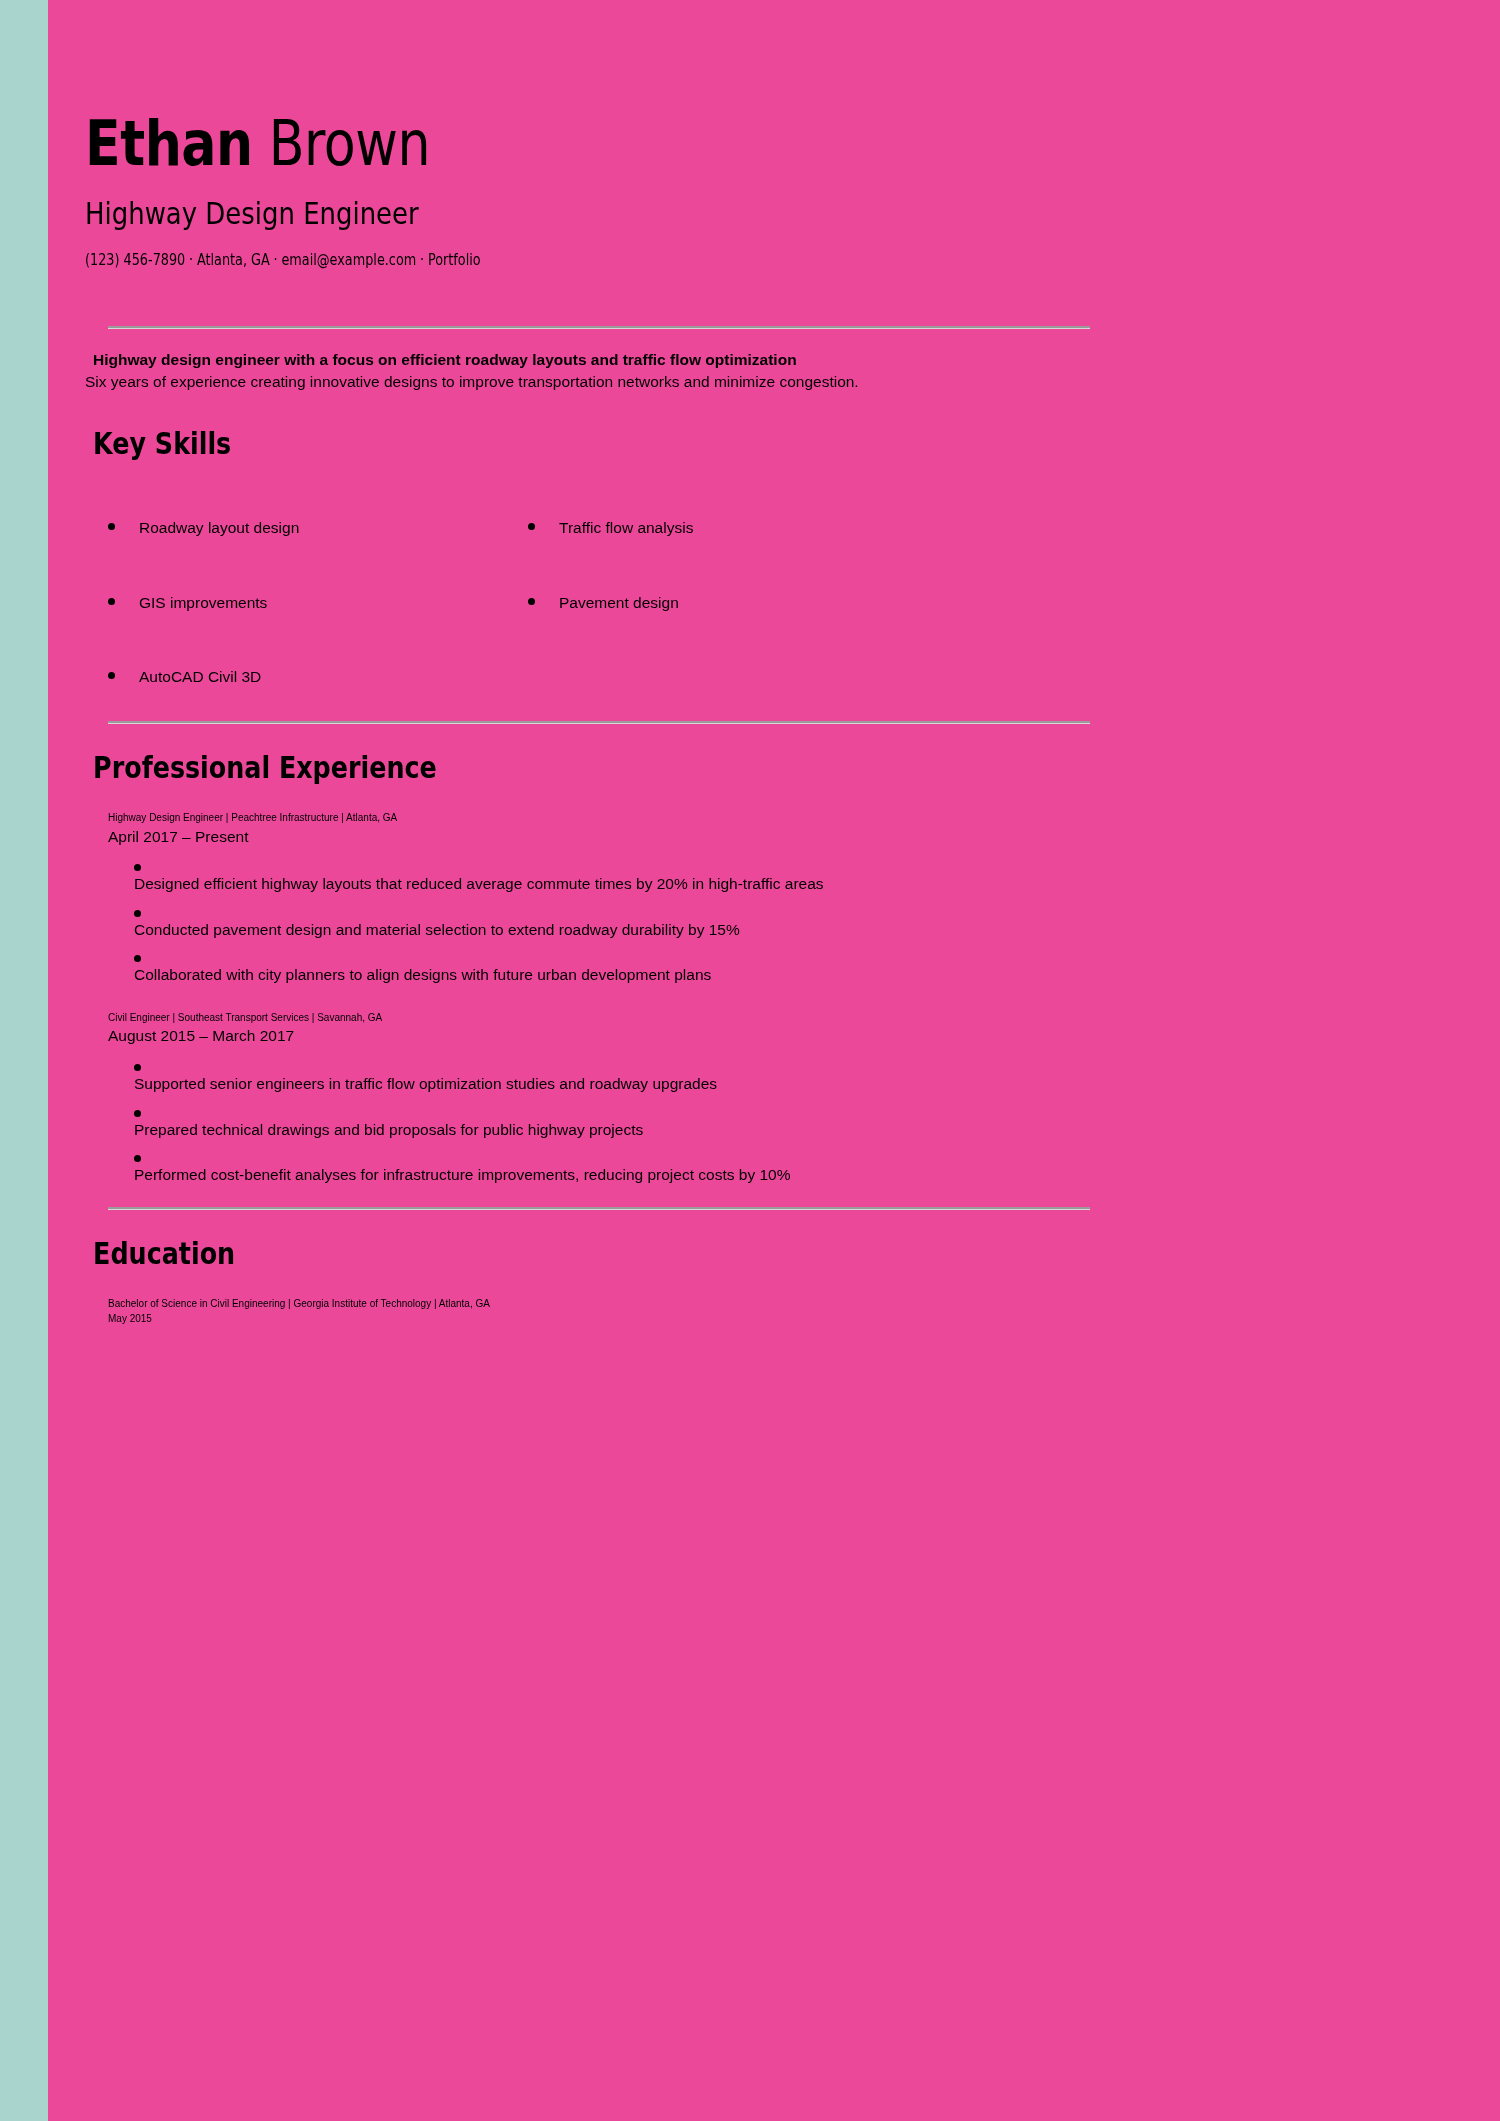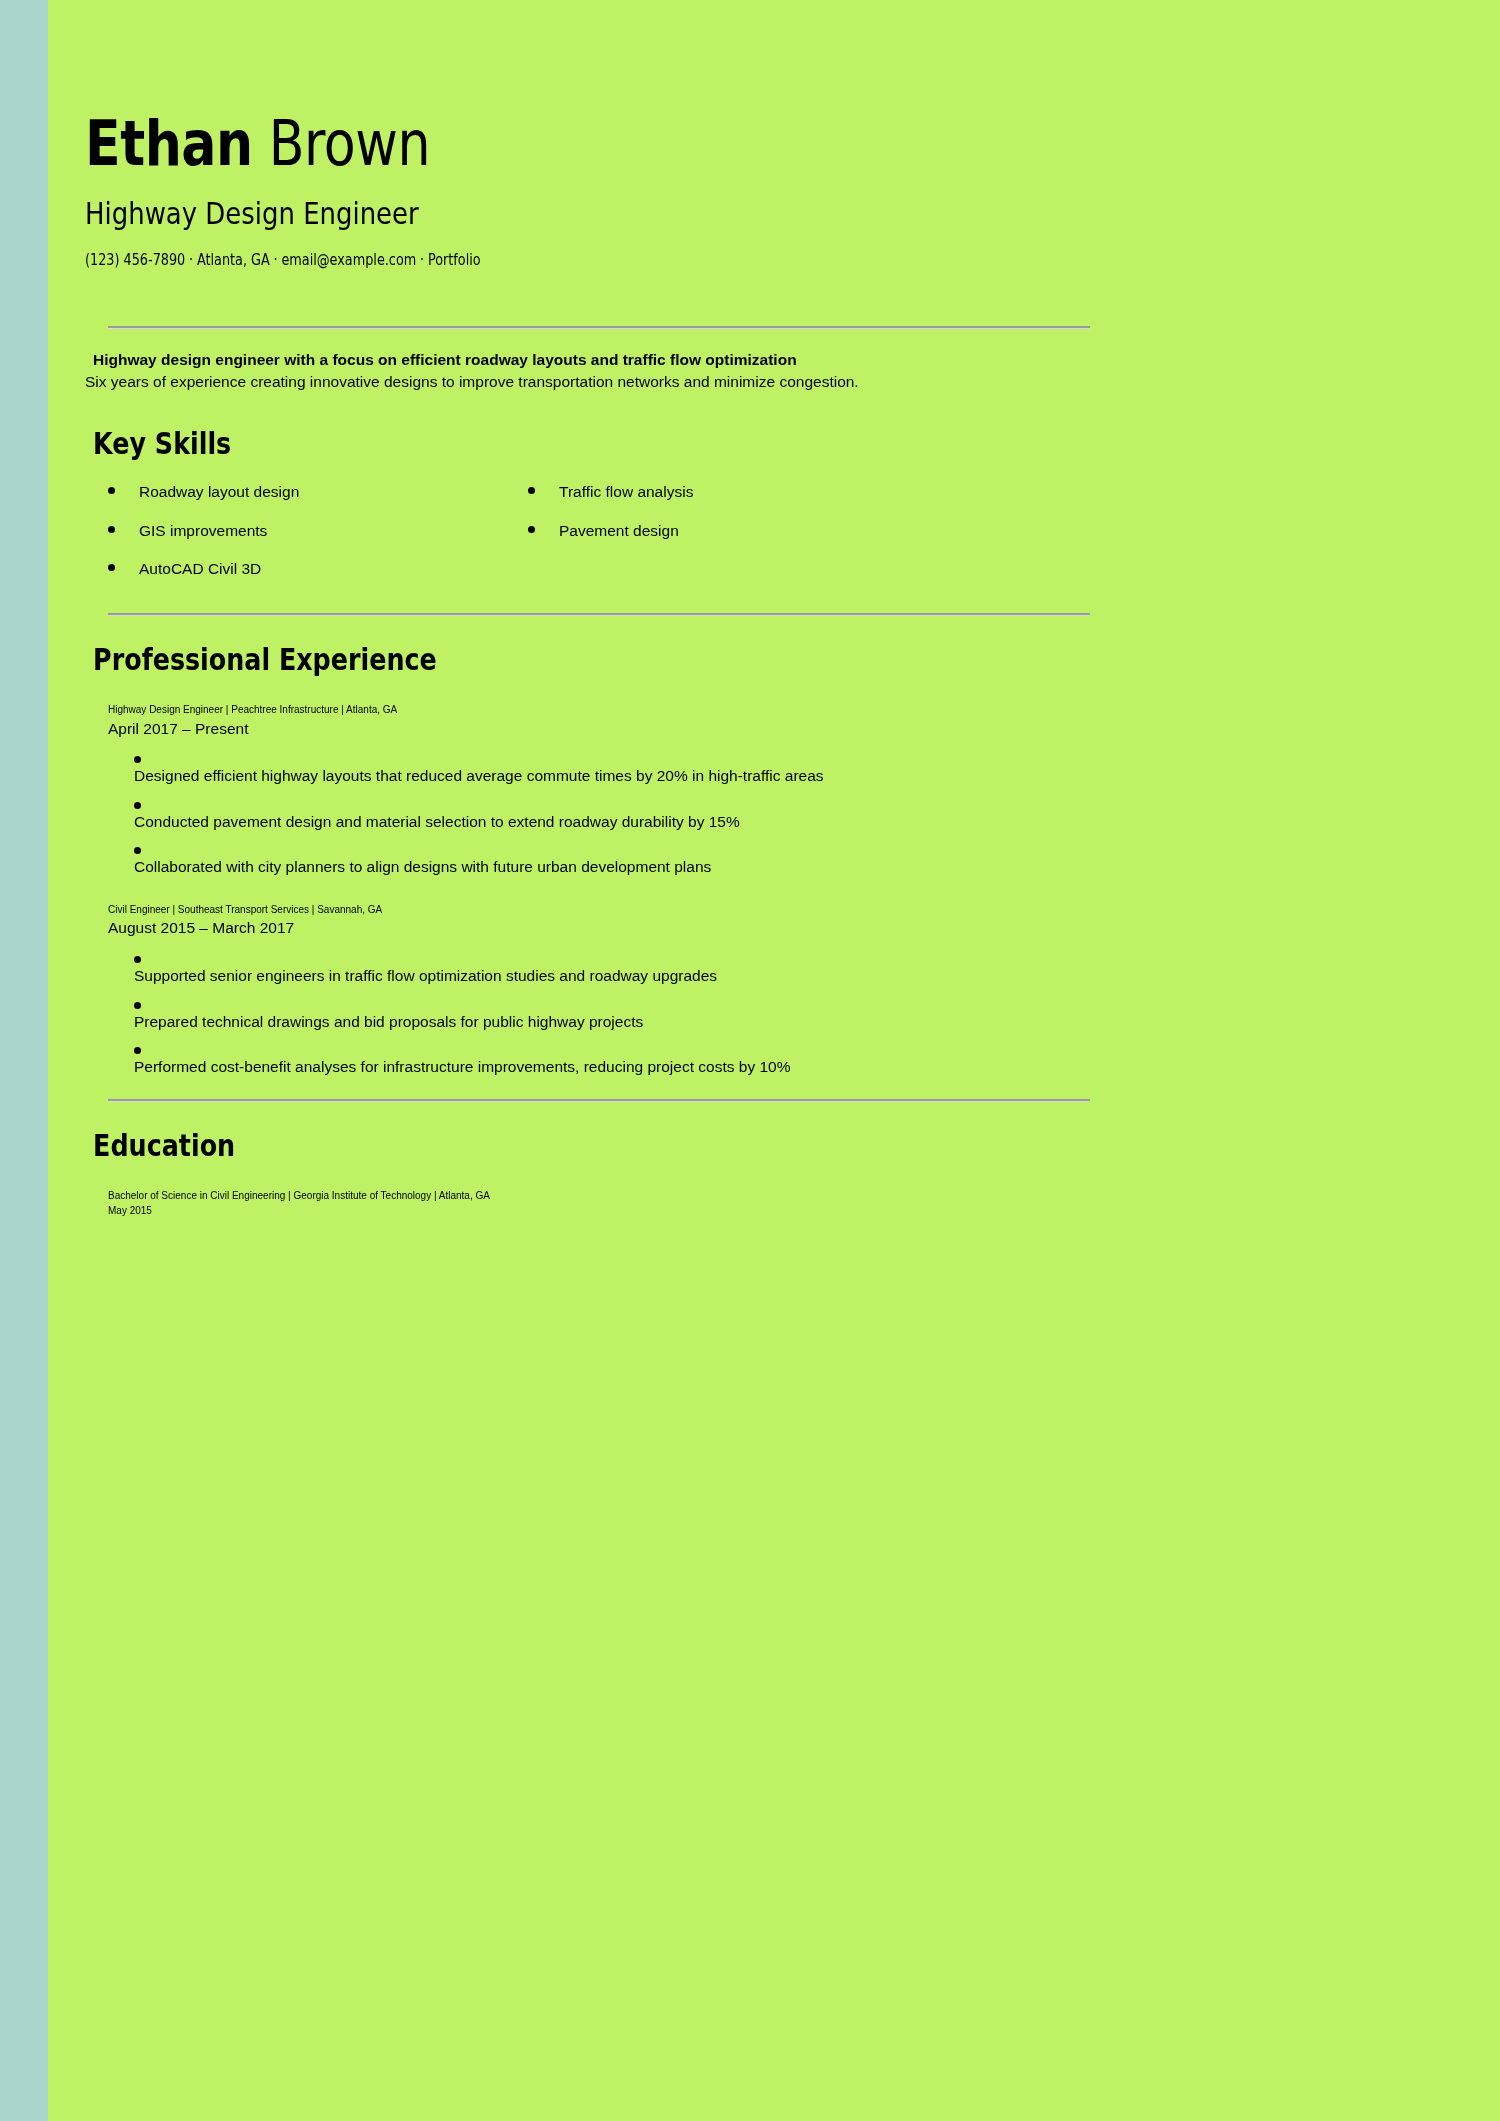--- a/index.html
+++ b/index.html
@@ -9,21 +9,21 @@
     background: #ffffff;
   }
   body {
     font-family: "Liberation Sans", sans-serif;
     -webkit-font-smoothing: antialiased;
   }
   #page {
     position: relative;
     width: 1500px;
     height: 2121px;
-    background: #bef264;
+    background: #ec4899;
     overflow: hidden;
   }
   
   .side-band {
     position: absolute;
     left: 0;
     top: 0;
     width: 48px;
     height: 2121px;
     background: #a8d4cd;
@@ -140,20 +140,21 @@
     border-radius: 50%;
     background: #000000;
     margin-right: 24px;
     position: relative;
     top: -3px;
   }
   .skill-text {
     font-size: 15.5px;
     color: #000000;
     line-height: 1.2;
+    margin-top: 36px;
   }
 
   
   .exp-entry {
     padding-left: 60px;
     margin-top: 26px;
   }
   .exp-heading {
     font-size: 10px;
     color: #000000;

